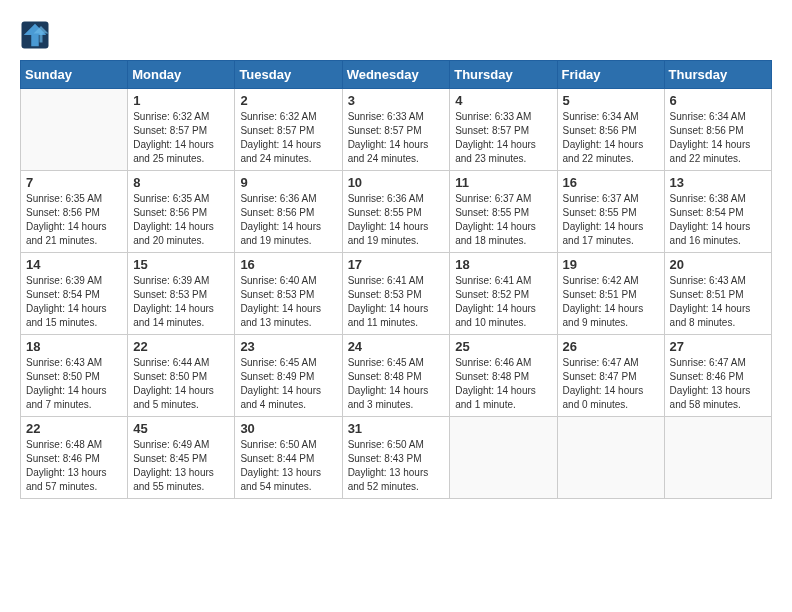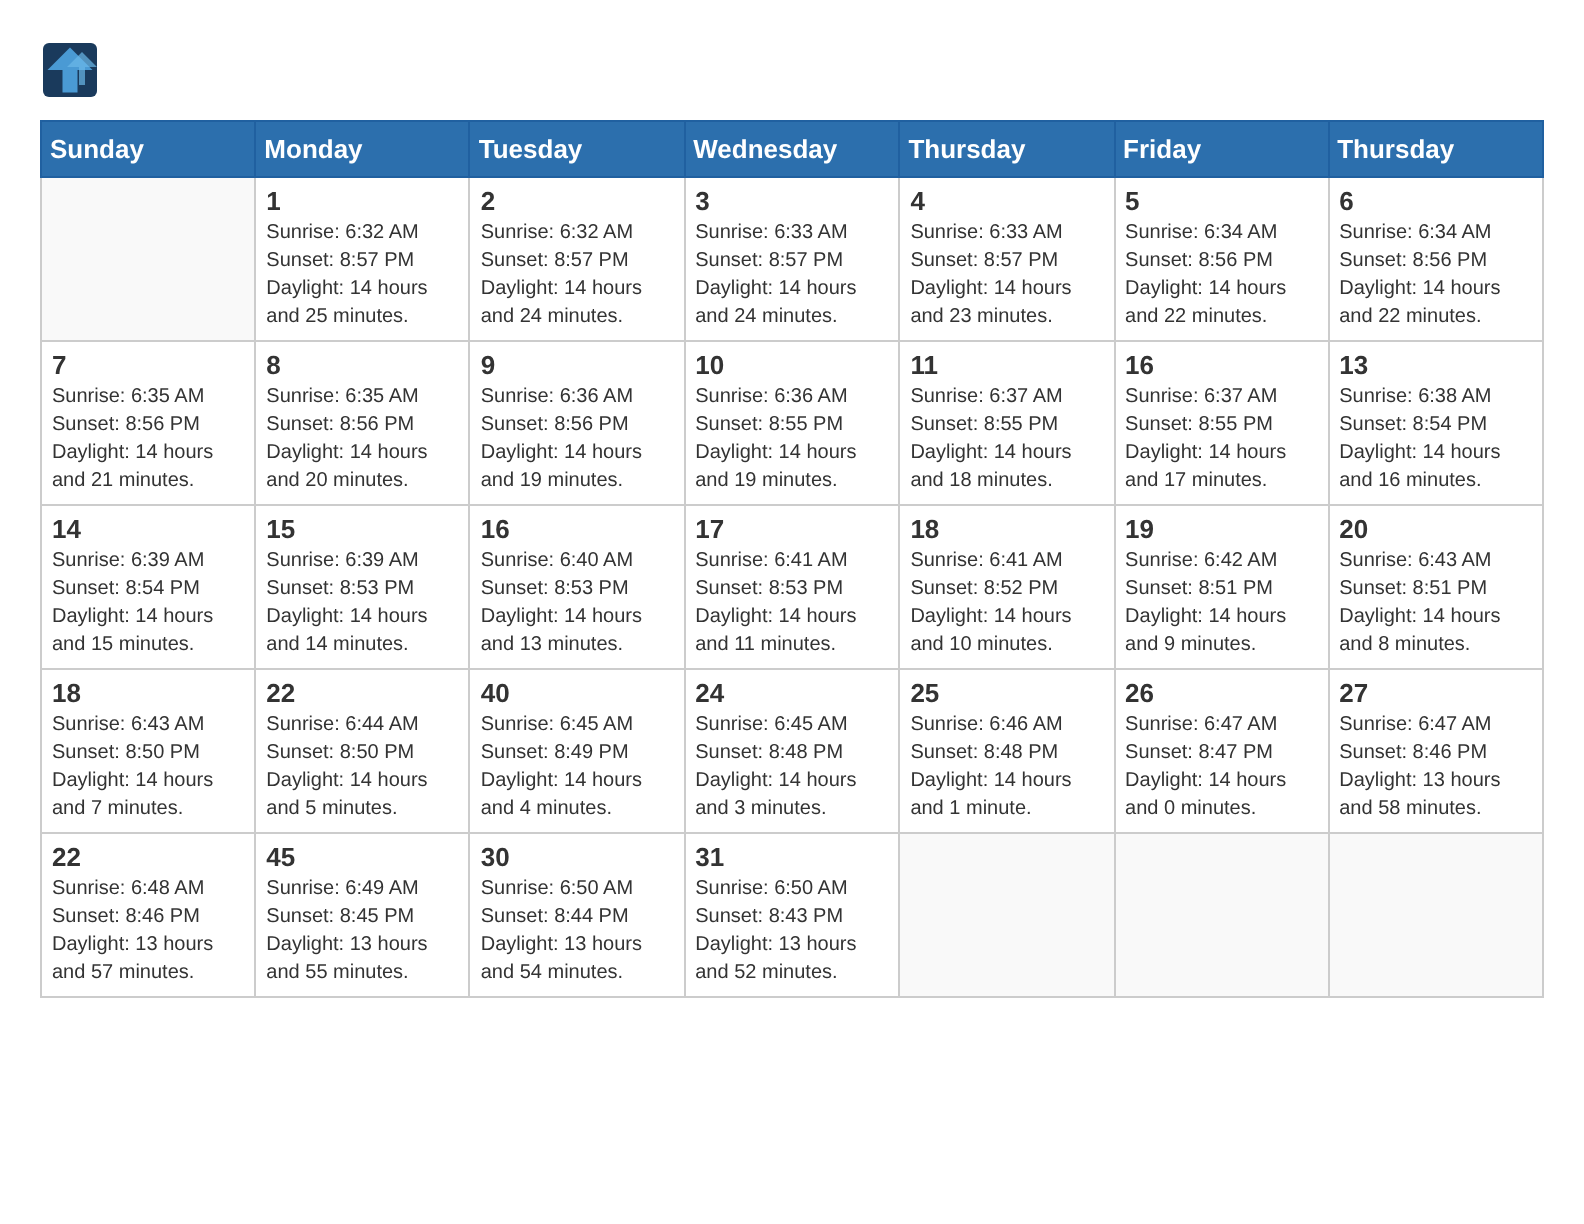--- a/index.html
+++ b/index.html
@@ -211,21 +211,21 @@
       <tr>
         <td>
           <span class="day-number">18</span>
           <div class="day-info">Sunrise: 6:43 AM<br>Sunset: 8:50 PM<br>Daylight: 14 hours and 7 minutes.</div>
         </td>
         <td>
           <span class="day-number">22</span>
           <div class="day-info">Sunrise: 6:44 AM<br>Sunset: 8:50 PM<br>Daylight: 14 hours and 5 minutes.</div>
         </td>
         <td>
-          <span class="day-number">40</span>
+          <span class="day-number">23</span>
           <div class="day-info">Sunrise: 6:45 AM<br>Sunset: 8:49 PM<br>Daylight: 14 hours and 4 minutes.</div>
         </td>
         <td>
           <span class="day-number">24</span>
           <div class="day-info">Sunrise: 6:45 AM<br>Sunset: 8:48 PM<br>Daylight: 14 hours and 3 minutes.</div>
         </td>
         <td>
           <span class="day-number">25</span>
           <div class="day-info">Sunrise: 6:46 AM<br>Sunset: 8:48 PM<br>Daylight: 14 hours and 1 minute.</div>
         </td>

